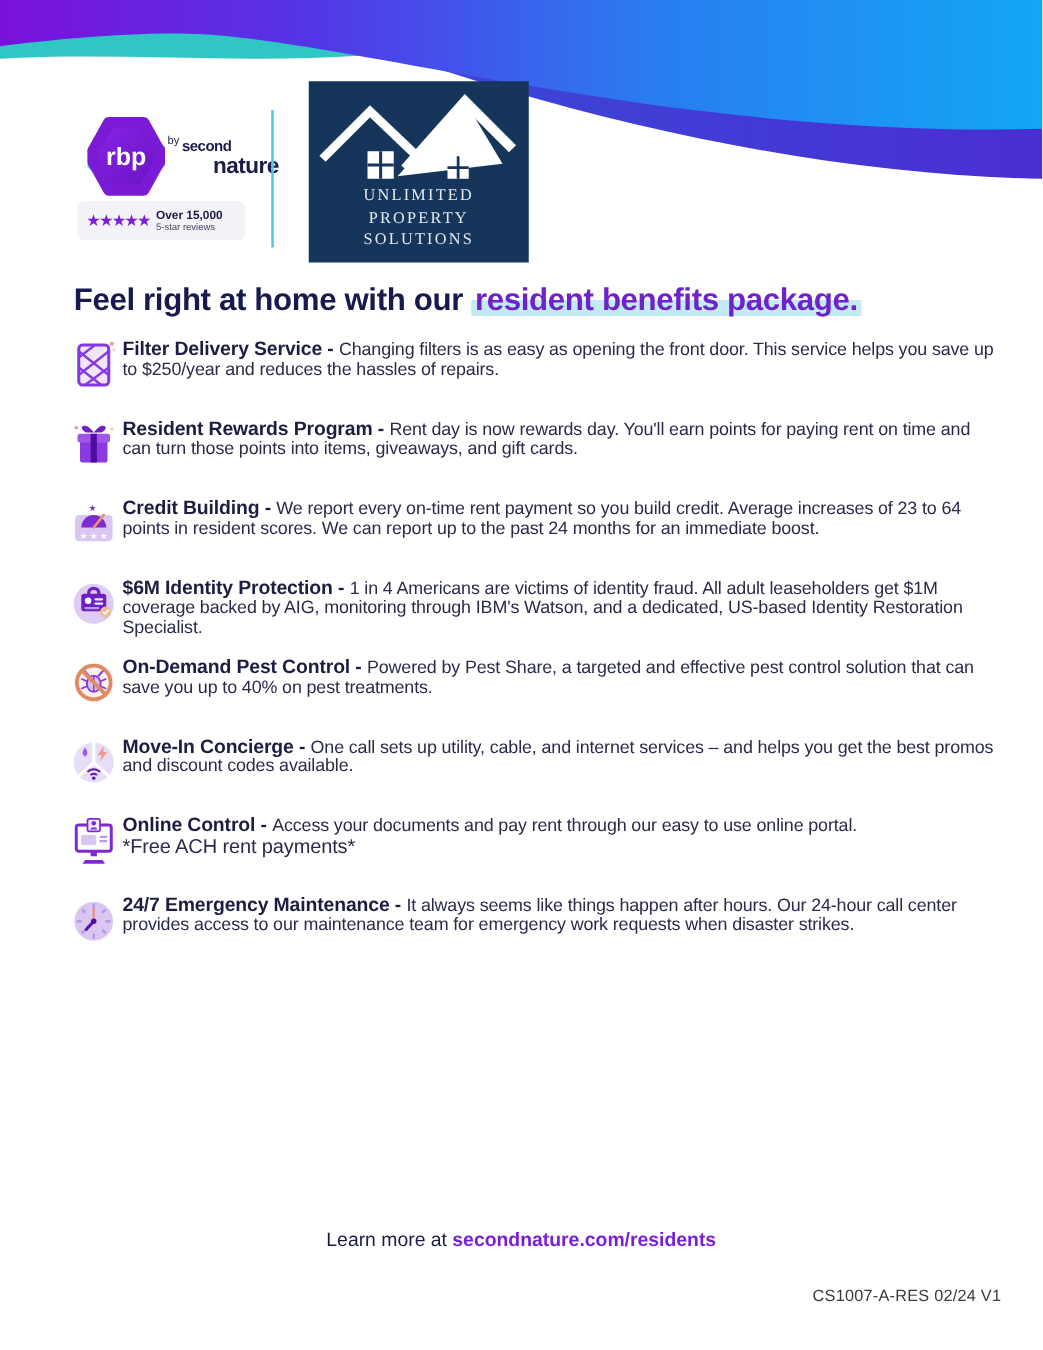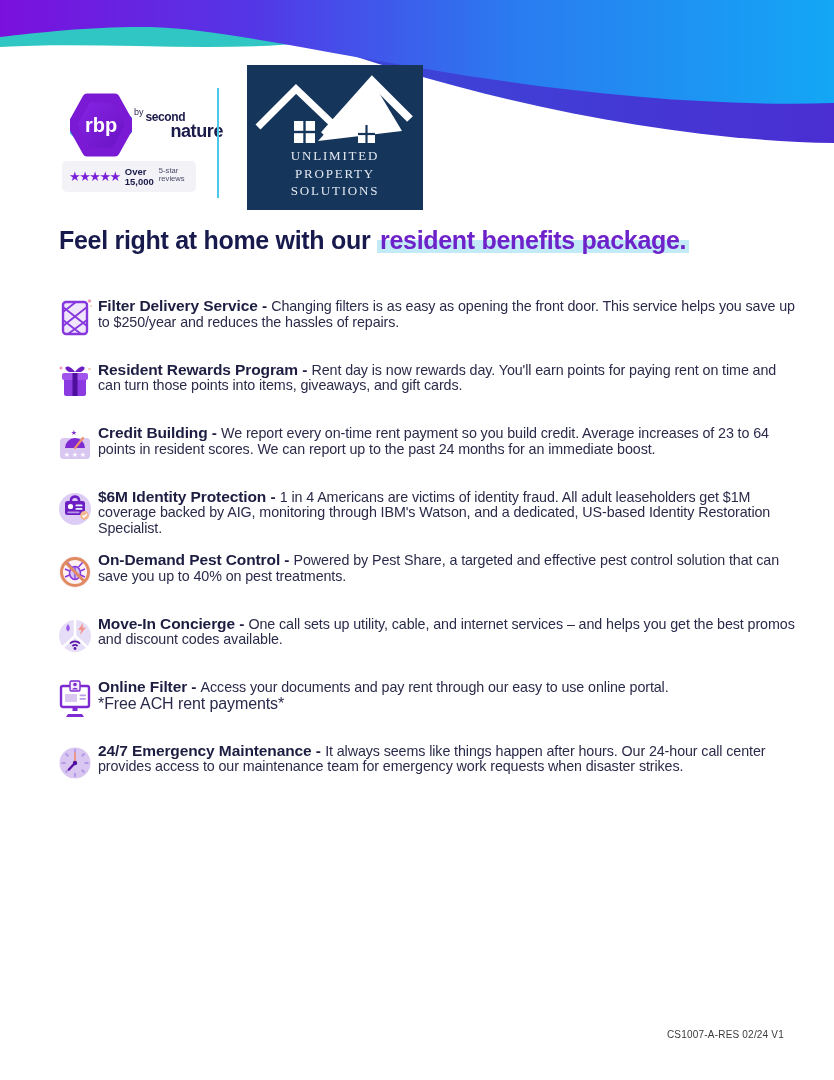--- a/index.html
+++ b/index.html
@@ -18,21 +18,21 @@
   .byline { position:absolute; left:64px; top:20px; width:90px; color:#1b1b4a; line-height:1; }
   .byline .by { font-size:9px; font-weight:400; color:#2a2a55; vertical-align:6px; margin-right:2px;}
   .byline .nm { font-size:12px; font-weight:700; letter-spacing:-0.4px; display:inline; }
   .byline .nm2 { font-size:18px; font-weight:700; letter-spacing:-0.4px; display:block; text-align:right; margin-top:-2px; padding-right:1px;}
 
   .reviews-badge {
     position:absolute; left:62px; top:161px; width:134px; height:31px;
     background:#f2f2f7; border-radius:5px; display:flex; align-items:center; gap:5px; padding:0 7px;
   }
   .stars { color:#7a1fd8; font-size:13px; letter-spacing:-1.5px; white-space:nowrap; }
-  .review-text { display:flex; flex-direction:row; line-height:1.05; }
+  .review-text { display:flex; flex-direction:column; line-height:1.05; }
   .review-line1 { font-size:9.5px; font-weight:700; color:#1b1b4a; }
   .review-line2 { font-size:7.6px; color:#4a4a6a; }
 
   .brand-divider { position:absolute; left:217px; top:88px; width:2px; height:110px; background:#4cc8e8; }
 
   .partner-logo {
     position:absolute; left:247px; top:65px; width:176px; height:145px;
     background:#16355b; display:flex; flex-direction:column; align-items:center;
   }
   .partner-roof { margin-top:4px; }
@@ -44,33 +44,33 @@
     position:absolute; left:59px; top:226px; width:760px;
     font-size:25px; letter-spacing:-0.3px; white-space:nowrap;
   }
   .page-title .plain { font-weight:600; color:#181a4d; }
   .page-title .hl {
     font-weight:700; color:#6d22ca; padding:0 3px;
     background:linear-gradient(transparent 50%, #c3ebf7 50%, #c3ebf7 96%, transparent 96%);
   }
 
   
-  .benefits { position:absolute; left:57px; top:296px; width:745px; }
+  .benefits { position:absolute; left:57px; top:270px; width:745px; }
   .benefit-item { position:relative; height:63.5px; }
   .benefit-icon { position:absolute; left:0; top:0; width:38px; height:44px; }
   .benefit-text { position:absolute; left:41px; top:2px; width:702px;
     font-size:14.3px; line-height:15.8px; color:#2a2a4a; letter-spacing:-0.1px; }
   .benefit-title { font-size:15.5px; font-weight:700; color:#1d1d42; }
   .benefit-note { font-size:16px; color:#2a2a4a; }
 
   
   .footer-line { position:absolute; left:0; top:984px; width:834px; text-align:center; font-size:15.5px; }
   .footer-line .pre { color:#1c1c4a; }
   .footer-line .lnk { color:#7a1fd8; font-weight:700; }
-  .doc-code { position:absolute; right:50px; top:1029px; font-size:10px; color:#3a3a3a; letter-spacing:0.2px; }
+  .doc-code { position:absolute; right:33px; top:1029px; font-size:13px; color:#3a3a3a; letter-spacing:0.2px; }
 </style>
 </head>
 <body>
 
 <div class="page">
 
   <div class="wave-wrap">
     <svg width="834" height="160" viewBox="0 0 834 160">
       <defs>
         <linearGradient id="gMain" x1="0" y1="0" x2="1" y2="0">
@@ -256,21 +256,21 @@
       <rect x="13" y="4" width="10" height="10" rx="1.5" fill="#f3ecfc" stroke="#7e2ad2" stroke-width="1.4"></rect>
       <circle cx="18" cy="7.5" r="1.8" fill="#7e2ad2"></circle>
       <path d="M15 12.5 a3.2 2.6 0 0 1 6 0 Z" fill="#7e2ad2"></path>
       <rect x="8" y="17" width="12" height="8" rx="1" fill="#d9c7f2"></rect>
       <rect x="22.5" y="17.5" width="6.5" height="1.8" rx="0.9" fill="#b79ae8"></rect>
       <rect x="22.5" y="21" width="6.5" height="1.8" rx="0.9" fill="#b79ae8"></rect>
       <rect x="15.5" y="30" width="5" height="4" fill="#7e2ad2"></rect>
       <path d="M11 37 h14 l2 3 h-18 Z" fill="#7e2ad2"></path>
     </svg></div>
       <div class="benefit-text">
-        <span class="benefit-title">Online Filter - </span>
+        <span class="benefit-title">Online Control - </span>
         <span class="benefit-desc">Access your documents and pay rent through our easy to use online portal.</span>
         <div class="benefit-note">*Free ACH rent payments*</div>
       </div>
     </div>
 
     <div class="benefit-item">
       <div class="benefit-icon"><svg width="36" height="44" viewBox="0 0 36 44">
       <circle cx="18" cy="22" r="15.5" fill="#d9c7f2"></circle>
       <path d="M18 8 v4 M18 32 v4 M4.5 22 h4 M27.5 22 h4 M8.5 12.5 l2.8 2.8 M24.7 28.7 l2.8 2.8 M27.5 12.5 l-2.8 2.8 M11.3 28.7 l-2.8 2.8" stroke="#b49ae6" stroke-width="2"></path>
       <line x1="18" y1="22" x2="18" y2="11.5" stroke="#ef8f6a" stroke-width="1.6"></line>
@@ -278,15 +278,18 @@
       <circle cx="18" cy="22" r="2.2" fill="#4f0f9e"></circle>
     </svg></div>
       <div class="benefit-text">
         <span class="benefit-title">24/7 Emergency Maintenance - </span>
         <span class="benefit-desc">It always seems like things happen after hours. Our 24-hour call center provides access to our maintenance team for emergency work requests when disaster strikes.</span>
         
       </div>
     </div>
   </div>
 
+  <div class="footer-line">
+    <span class="pre">Learn more at </span><span class="lnk">secondnature.com/residents</span>
+  </div>
   <div class="doc-code">CS1007-A-RES 02/24 V1</div>
 
 </div>
 
 </body></html>

